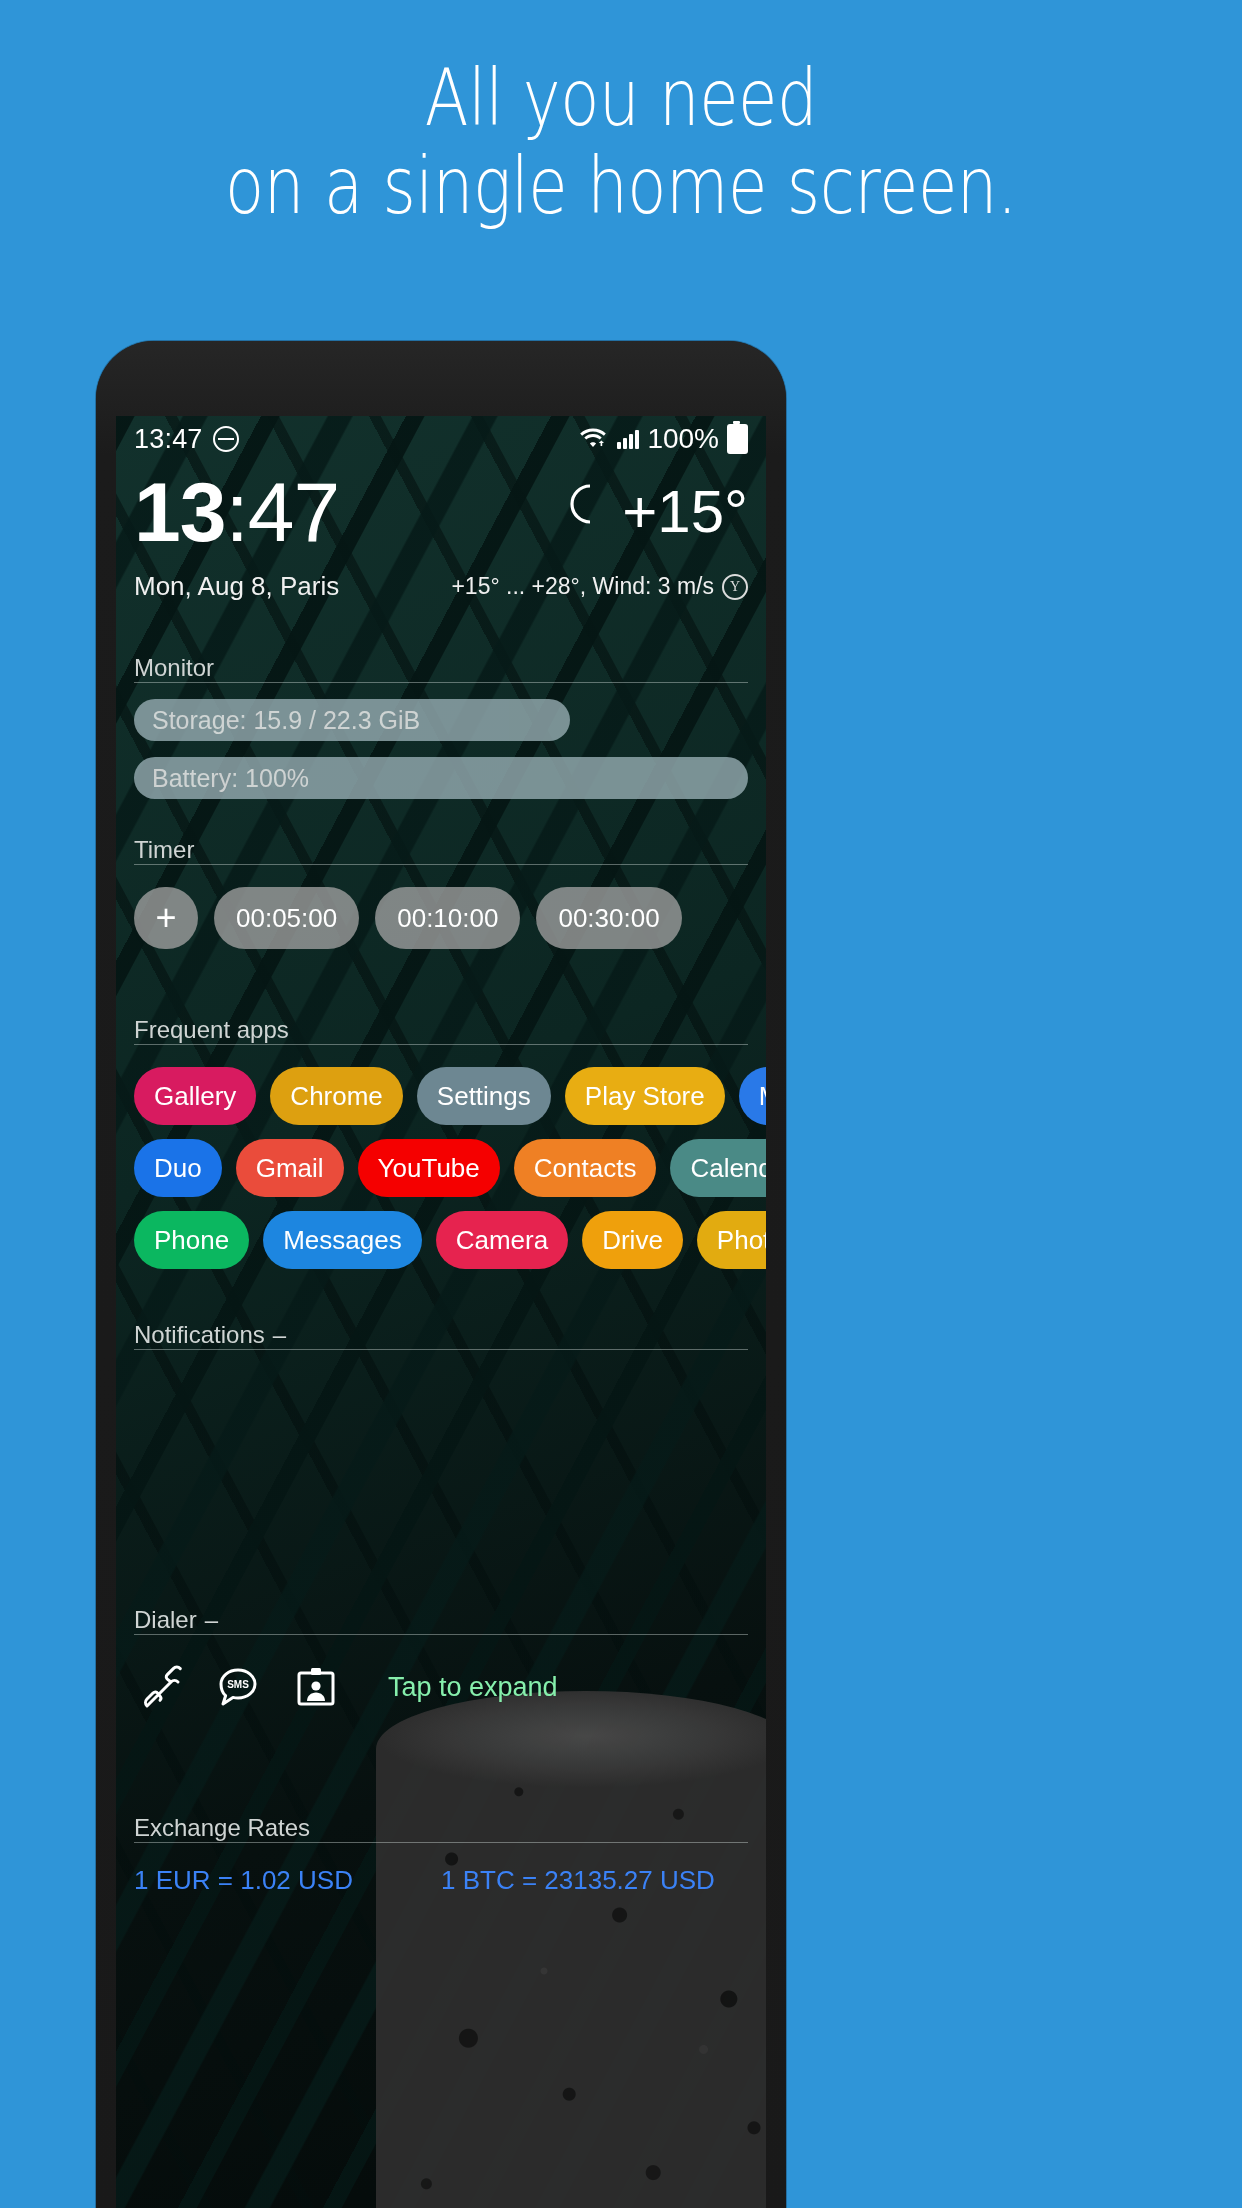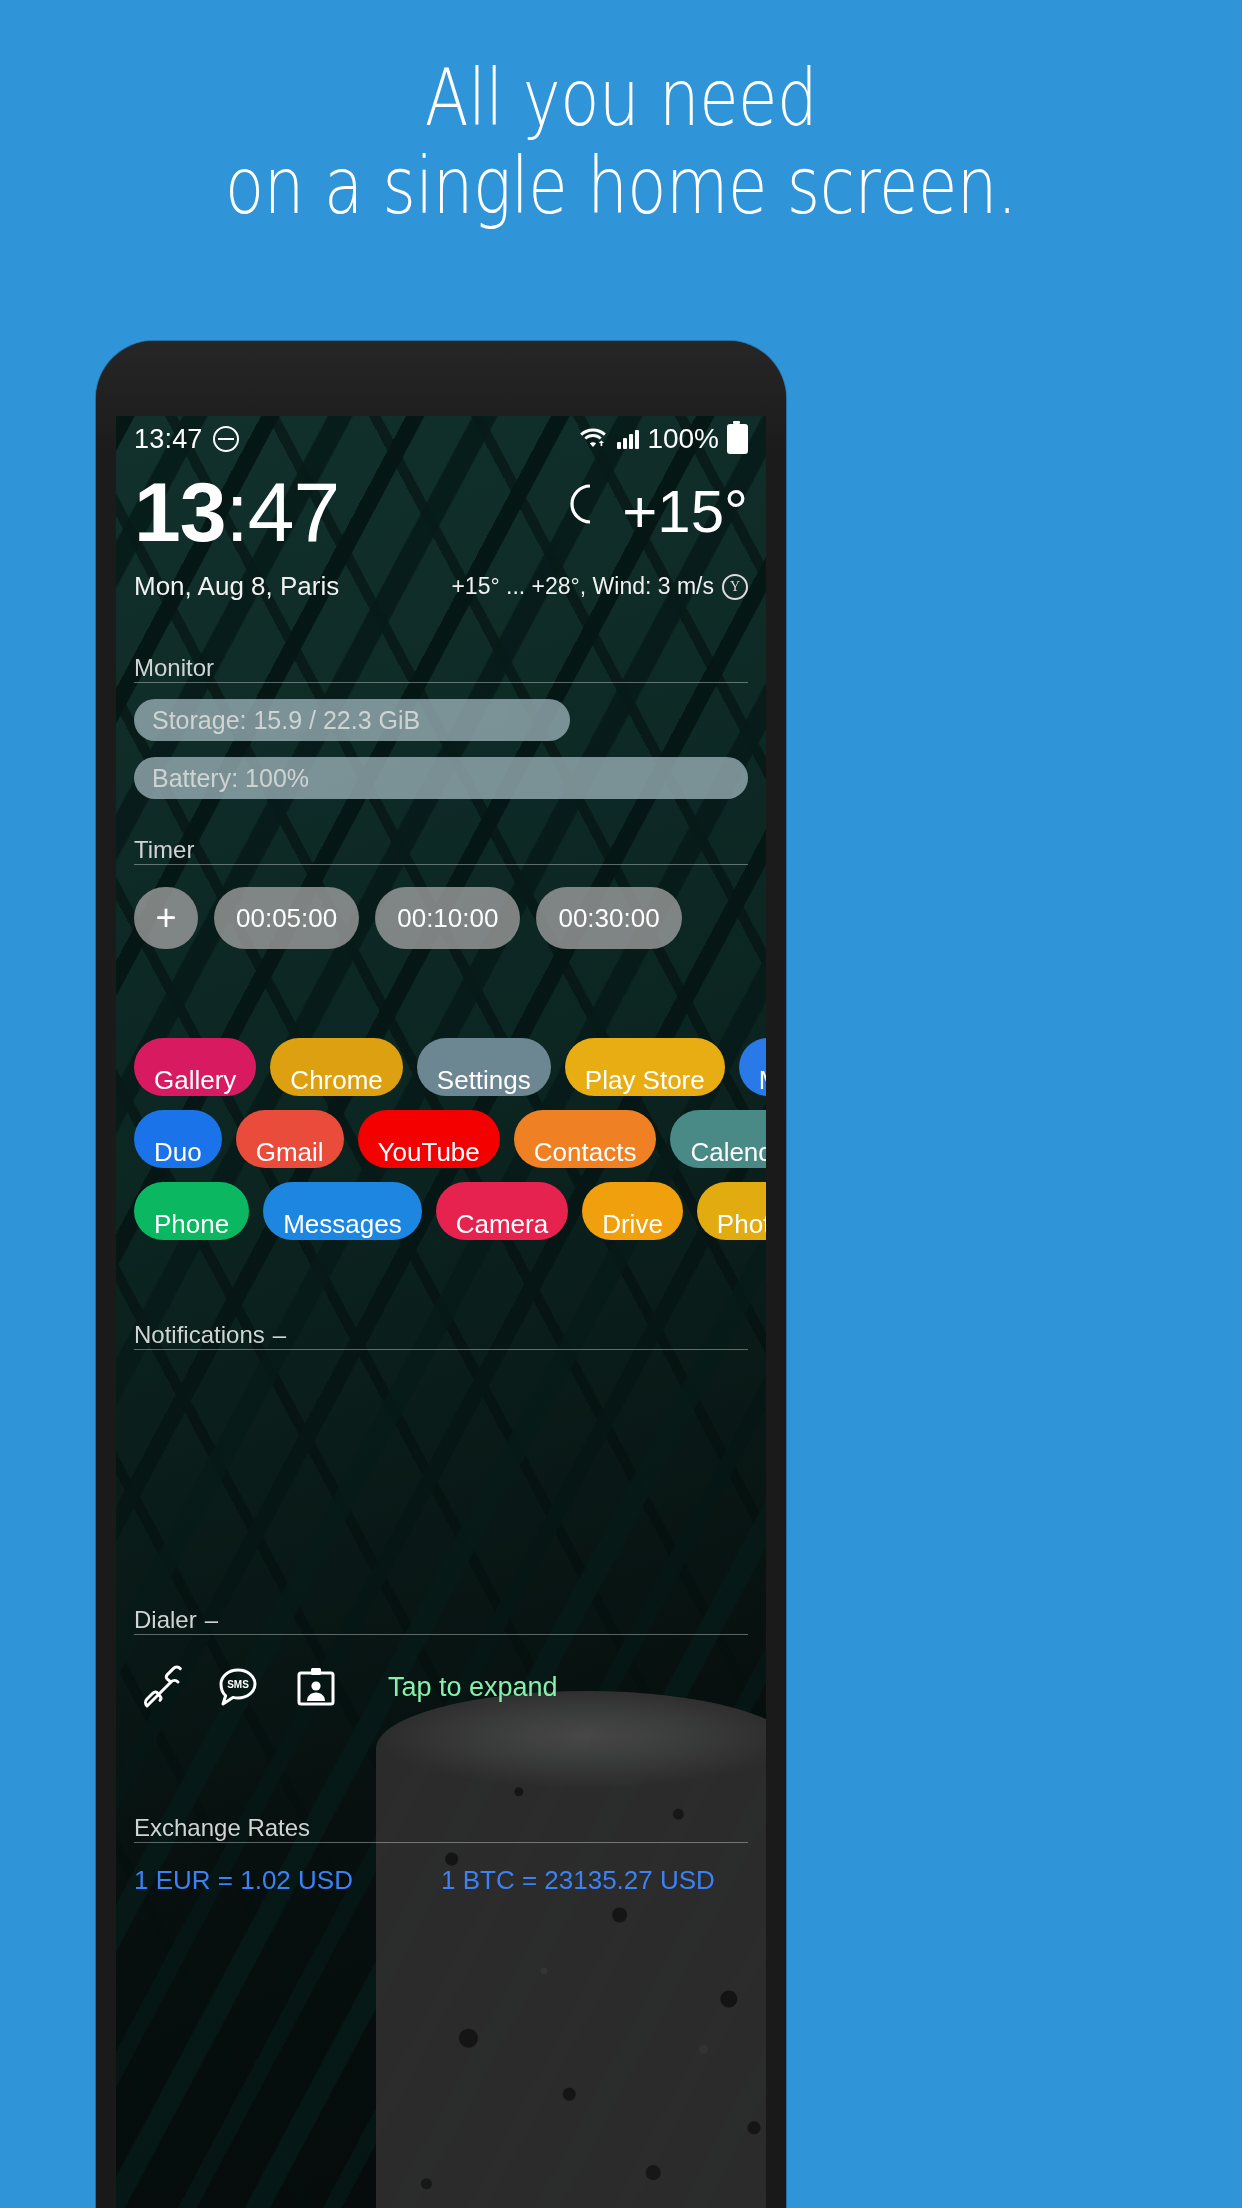--- a/index.html
+++ b/index.html
@@ -242,21 +242,21 @@
   }
   .chip.plus { padding: 0; width: 64px; font-size: 36px; font-weight: 300; }
 
   
   .apps { margin-top: 22px; }
   .app-row { display: flex; gap: 14px; margin-bottom: 14px; }
   .pill {
     height: 58px;
     border-radius: 29px;
     padding: 0 20px;
-    display: flex; align-items: flex-end; justify-content: center;
+    display: flex; align-items: center; justify-content: center;
     color: #fff;
     font-size: 26px;
     white-space: nowrap;
     box-sizing: border-box;
   }
 
   
   .notif { margin-top: 20px; }
   .notif-item {
     font-size: 25px;
@@ -368,20 +368,23 @@
           <div class="chip">
             <span>00:10:00</span>
           </div>
           <div class="chip">
             <span>00:30:00</span>
           </div>
         </div>
       </div>
 
       <div class="section" style="top:600px">
+        <div class="sec-title">
+          <span>Frequent apps</span>
+        </div>
         <div class="apps" id="apps-container">
             <div class="app-row">
               <div class="pill" style="background: rgb(216, 27, 96);">
                 <span>Gallery</span>
               </div>
               <div class="pill" style="background: rgb(221, 160, 16);">
                 <span>Chrome</span>
               </div>
               <div class="pill" style="background: rgb(109, 135, 146);">
                 <span>Settings</span>

